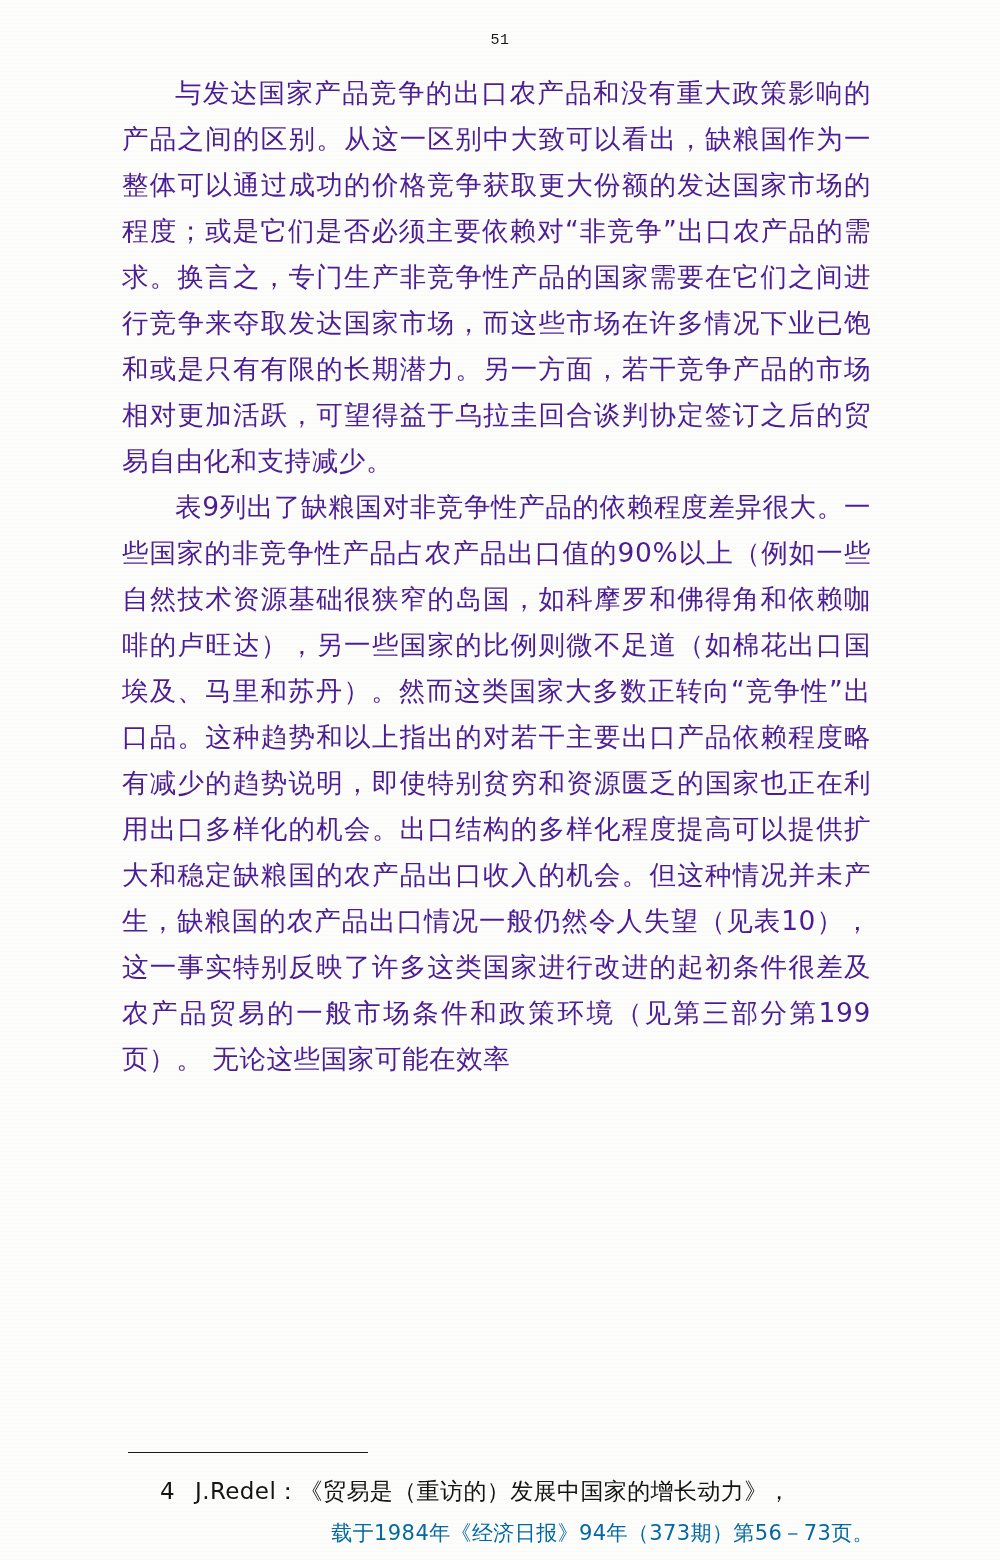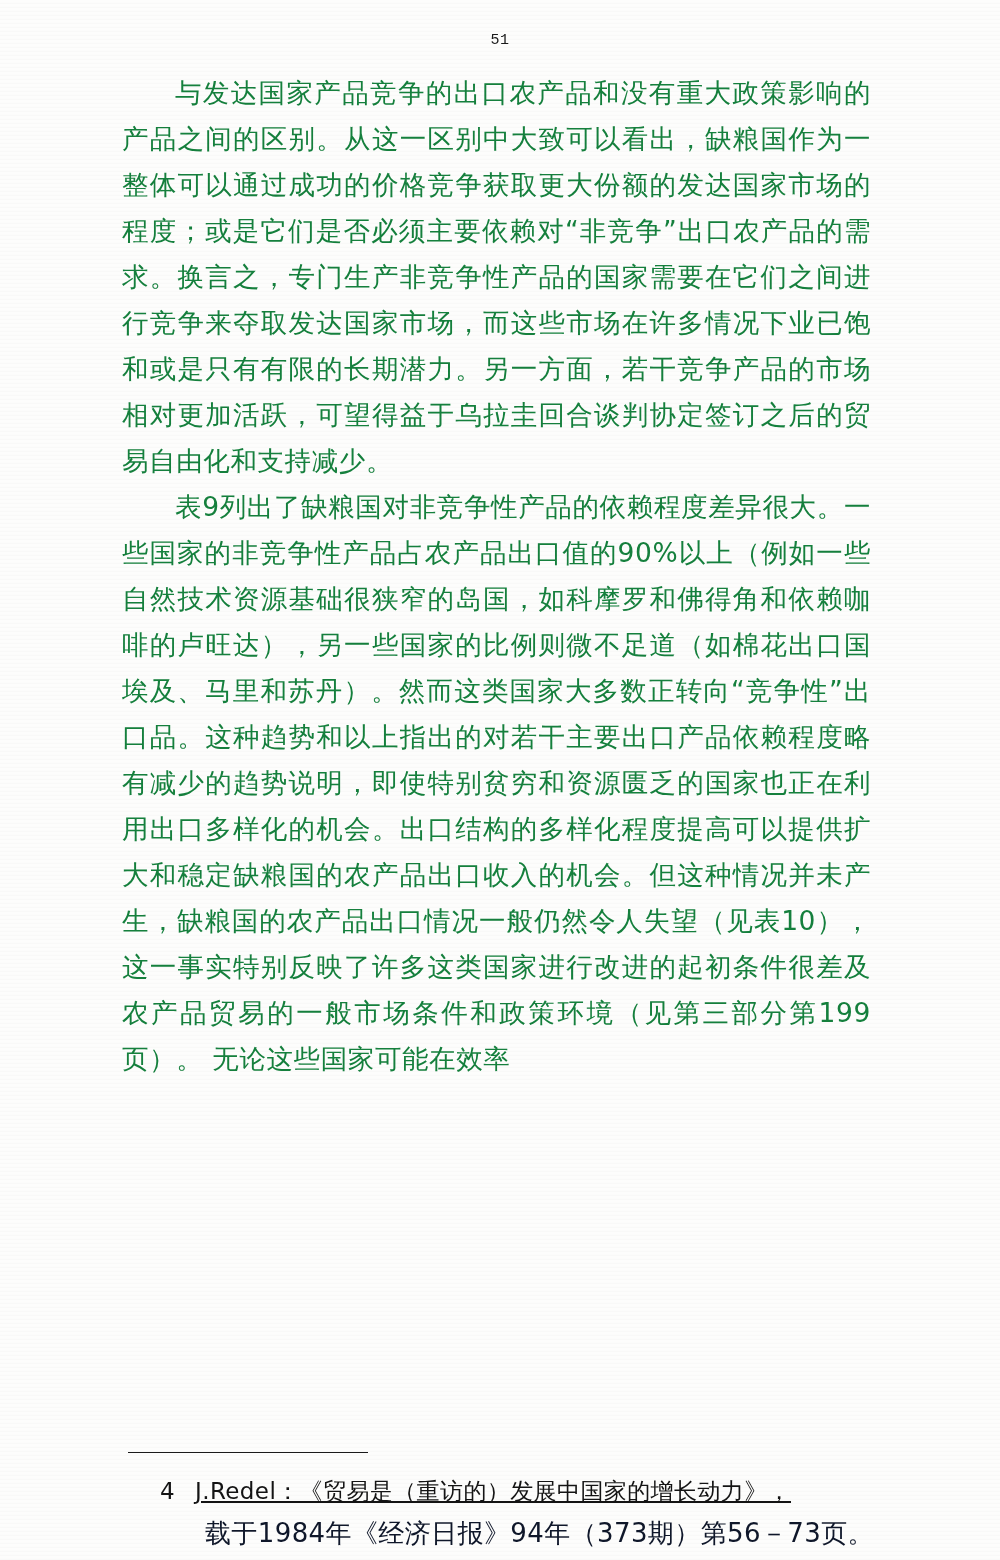--- a/index.html
+++ b/index.html
@@ -35,21 +35,21 @@
   .body-text {
     position: absolute;
     top: 70px;
     left: 122px;
     width: 756px;
   }
   .para {
     font-family: "DejaVu Sans", sans-serif;
     font-size: 26.5px;
     line-height: 46px;
-    color: #15803d;
+    color: #4c1d95;
     text-align: justify;
     text-justify: inter-character;
     letter-spacing: 0.6px;
     margin: 0 7px 0 0;
     font-weight: 500;
     text-indent: 2em;
     word-break: break-all;
   }
   .rule {
     position: absolute;
@@ -67,32 +67,31 @@
   }
   .footnote {
     font-family: "DejaVu Sans", sans-serif;
     font-size: 23px;
     line-height: 42px;
     color: #141414;
     letter-spacing: 0.4px;
     text-align: justify;
     text-justify: inter-character;
     word-break: break-all;
-    text-decoration: underline;
   }
   .footnote .fn-marker {
     display: inline-block;
     margin-left: 38px;
     margin-right: 20px;
   }
   .footnote-cont {
     font-family: "DejaVu Sans", sans-serif;
-    font-size: 26px;
+    font-size: 21px;
     line-height: 42px;
-    color: #0f172a;
+    color: #0369a1;
     letter-spacing: 0.4px;
     text-align: right;
     padding-right: 8px;
     word-break: break-all;
   }
   .scan-noise {
     position: absolute;
     inset: 0;
     pointer-events: none;
     opacity: 0.035;

